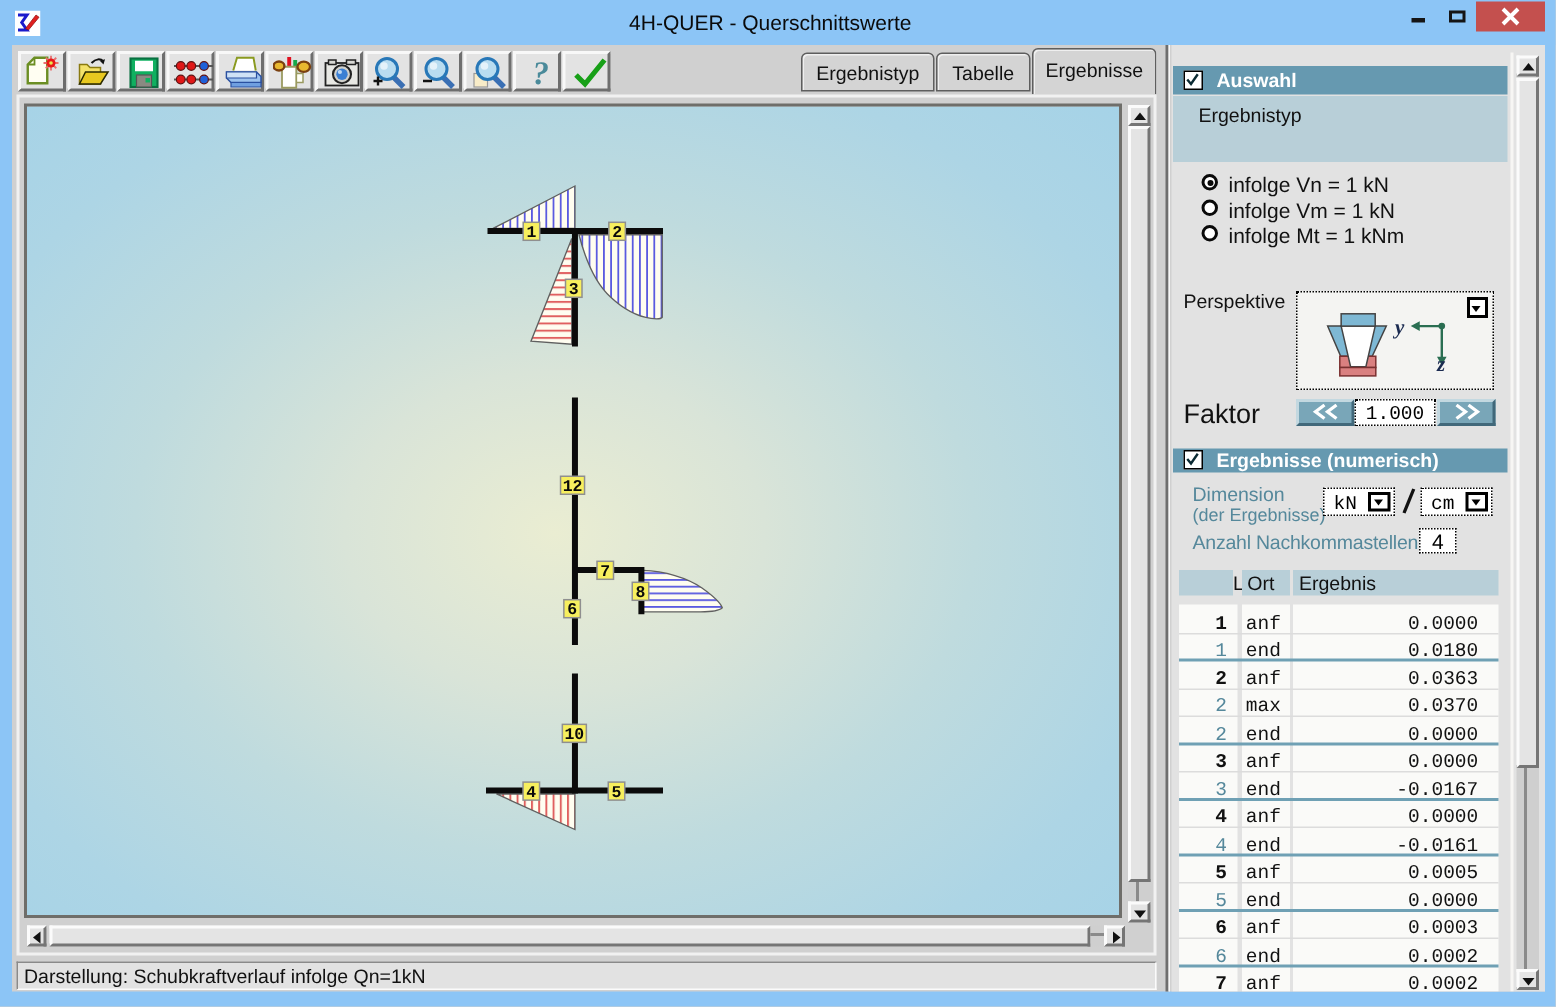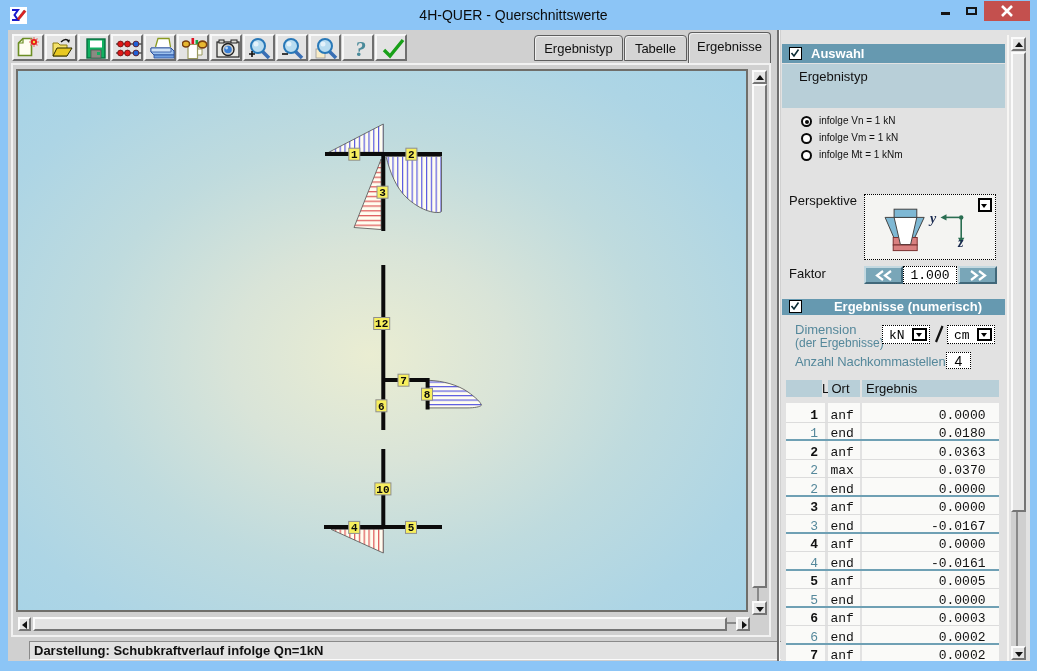--- a/index.html
+++ b/index.html
@@ -46,36 +46,36 @@
 .hdr .cb { position:absolute; left:7px; top:3px; }
 .cb { width:13px; height:13px; background:#fff; border:1.5px solid #000; position:relative; }
 .cb svg { position:absolute; left:0px; top:0px; }
 .dotted { border:1px dotted #000; background:#fff; position:absolute; }
 .arrbtn { position:absolute; width:15px; height:13px; border:2px solid #000; background:#fff; }
 .arrbtn i { position:absolute; left:2px; top:3px; width:0; height:0;
   border-left:3.5px solid transparent; border-right:3.5px solid transparent; border-top:4.5px solid #000; }
 .teal { color:#55889b; }
 .radio { position:absolute; width:11px; height:11px; border:2px solid #0a0a0a; border-radius:50%; background:#fff; }
 .radio i { position:absolute; left:1.5px; top:1.5px; width:4px; height:4px; border-radius:50%; background:#0a0a0a; }
-.rlab { position:absolute; left:38px; font-size:10px; color:#111; height:14px; }
+.rlab { position:absolute; left:38px; font-size:14px; color:#111; height:14px; }
 .fbtn { position:absolute; width:39px; height:18px; background:#79a6b8; color:#fff; text-align:center;
   font-size:15px; line-height:15px; font-weight:bold;
   border-top:2px solid #c3d8e0; border-left:2px solid #c3d8e0; border-right:2px solid #41687a; border-bottom:2px solid #41687a; }
 
 
 .th { position:absolute; background:#b8cfd8; font-size:13px; color:#111; line-height:17px; padding-left:4px; height:17px; }
 .row { position:absolute; left:5px; width:212.5px; height:18.5px; font-size:13px; }
 .row .ln { position:absolute; left:0; top:2px; width:32px; text-align:right; font-family:"Liberation Mono",monospace; font-size:13px; }
 .row .ort { position:absolute; left:44.5px; top:2px; font-family:"Liberation Mono",monospace; font-size:13px; color:#111; }
 .row .erg { position:absolute; left:76px; top:2px; width:123.5px; text-align:right; font-family:"Liberation Mono",monospace; font-size:13px; color:#111; }
 .sepline { position:absolute; height:2px; background:#6fa0b4; }
 
-#statusbar { position:absolute; left:21px; top:611px; width:760px; height:19px; background:#e2e2e2;
+#statusbar { position:absolute; left:3px; top:611px; width:760px; height:19px; background:#e2e2e2;
   border-top:1px solid #8a8a8a; border-left:1px solid #8a8a8a; border-bottom:1px solid #fbfbfb; border-right:1px solid #fbfbfb;
-  font-size:13px; color:#111; line-height:18px; padding-left:4px;font-weight:bold; }
+  font-size:13px; color:#111; line-height:18px; padding-left:4px; }
 </style>
 </head>
 <body>
 
 <div id="titlebar">
   <svg id="appicon" viewBox="0 0 17 17">
     <rect x="0" y="0" width="17" height="17" fill="#ffffff"></rect>
     <path d="M2 3 L8 3 L4.5 8 L8 13 L2 13" fill="none" stroke="#1a1acc" stroke-width="2"></path>
     <path d="M7 12 L14 3 L16 4.5 L9 13 Z" fill="#e02020" stroke="#901010" stroke-width="0.5"></path>
   </svg>
@@ -322,30 +322,30 @@
         <circle cx="96.2" cy="22.4" r="2.2" fill="#2a6e52"></circle>
         <polygon points="75.5,22.4 81.5,19.2 81.5,25.6" fill="#2a6e52"></polygon>
         <polygon points="96.2,48.5 93,42.8 99.4,42.8" fill="#2a6e52"></polygon>
         <text x="65" y="27.5" font-size="14" font-style="italic" fill="#1a2a50" font-family="Liberation Serif,serif" font-weight="bold">y</text>
         <text x="93" y="52" font-size="14" font-style="italic" fill="#1a2a50" font-family="Liberation Serif,serif" font-weight="bold">z</text>
       </svg>
       <span class="arrbtn" style="right:3px; top:3px; width:14px; height:14px;">
           <i style="top:4px;left:1px;"></i>
         </span>
     </div>
-    <div style="position:absolute; left:8px; top:236px; font-size:13px; color:#111;">Faktor</div>
+    <div style="position:absolute; left:8px; top:236px; font-size:18px; color:#111;">Faktor</div>
     <div class="fbtn" style="left:83px; top:236px;"><svg width="20" height="11" viewBox="0 0 20 11" style="margin-top:1px">
           <path d="M9 1 L3 5.5 L9 10 M17 1 L11 5.5 L17 10" fill="none" stroke="#fff" stroke-width="2.2"></path>
         </svg></div>
     <div class="dotted" style="left:122px; top:236px; width:54px; height:18px; text-align:center; font-family:'Liberation Mono',monospace; font-size:13px; line-height:17px;">1.000</div>
     <div class="fbtn" style="left:177px; top:236px;"><svg width="20" height="11" viewBox="0 0 20 11" style="margin-top:1px">
           <path d="M3 1 L9 5.5 L3 10 M11 1 L17 5.5 L11 10" fill="none" stroke="#fff" stroke-width="2.2"></path>
         </svg></div>
 
-    <div class="hdr" style="top:269px; height:16px; line-height:16px;text-align:center;"><span class="cb" style="top:1px;">
+    <div class="hdr" style="top:269px; height:16px; line-height:16px;"><span class="cb" style="top:1px;">
           <svg width="10" height="10" viewBox="0 0 10 10">
             <path d="M1.5 5 L4 8 L8.5 1.5" fill="none" stroke="#0a2a33" stroke-width="1.6"></path>
           </svg>
         </span><span style="margin-left:29px;">Ergebnisse (numerisch)</span></div>
     <div class="teal" style="position:absolute; left:14px; top:292px; font-size:13px;">Dimension</div>
     <div class="teal" style="position:absolute; left:14px; top:306px; font-size:12px;">(der Ergebnisse)</div>
     <div class="dotted" style="left:101px; top:295px; width:48px; height:19px;">
       <span style="position:absolute; left:6px; top:2px; font-size:13px; color:#000; font-family:'Liberation Mono',monospace;">kN</span>
       <span class="arrbtn" style="right:2px; top:2px;">
           <i></i>

